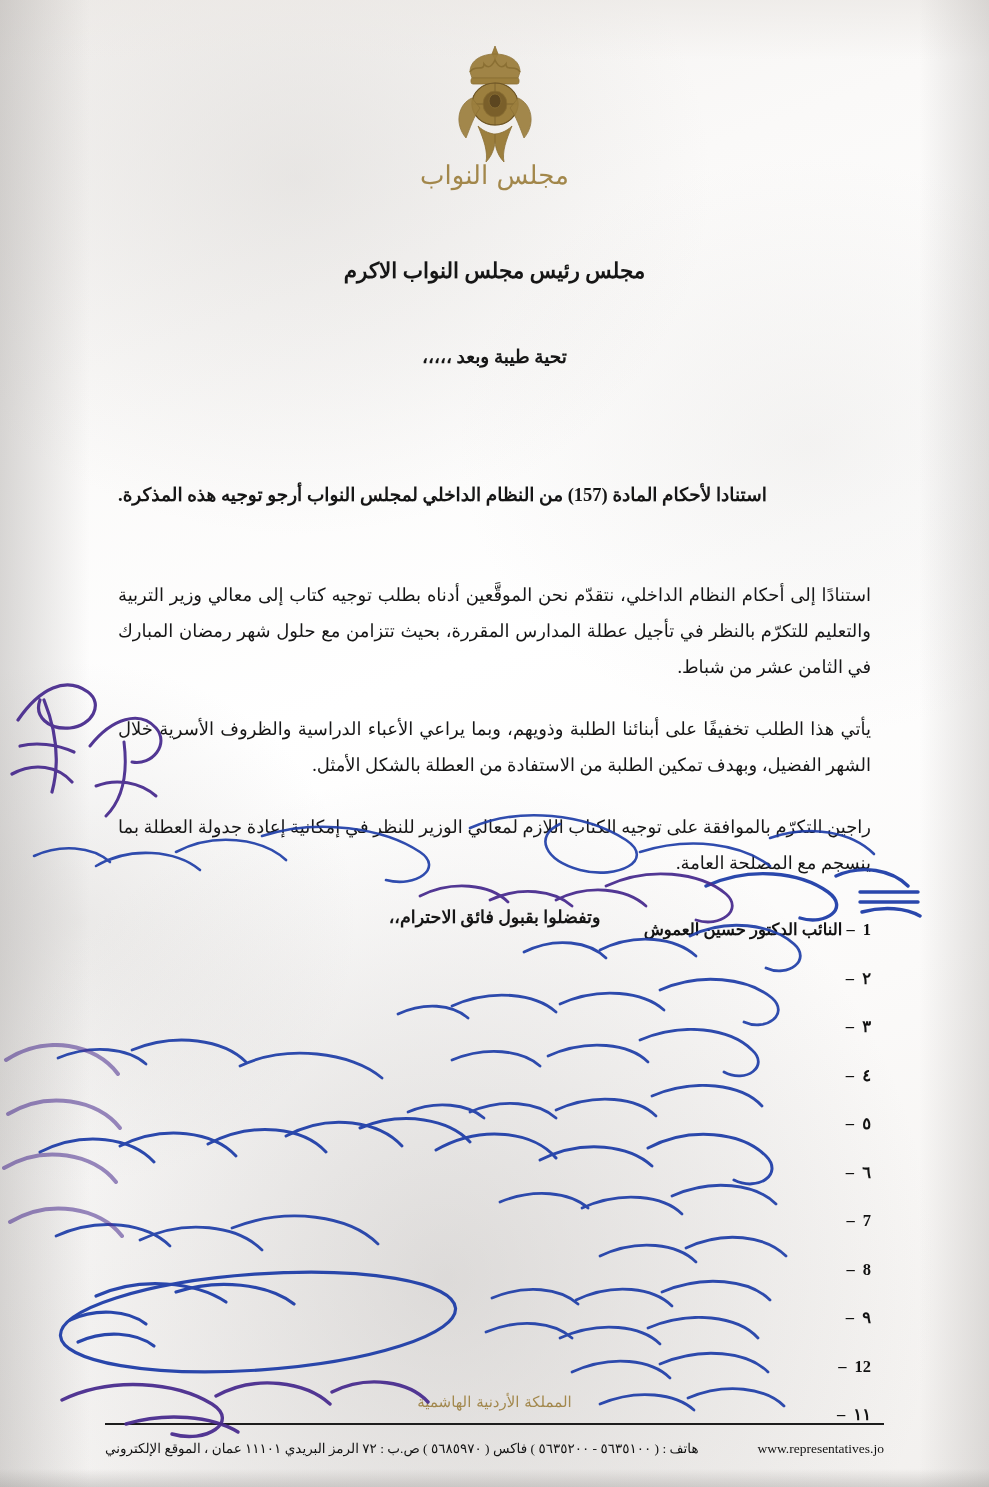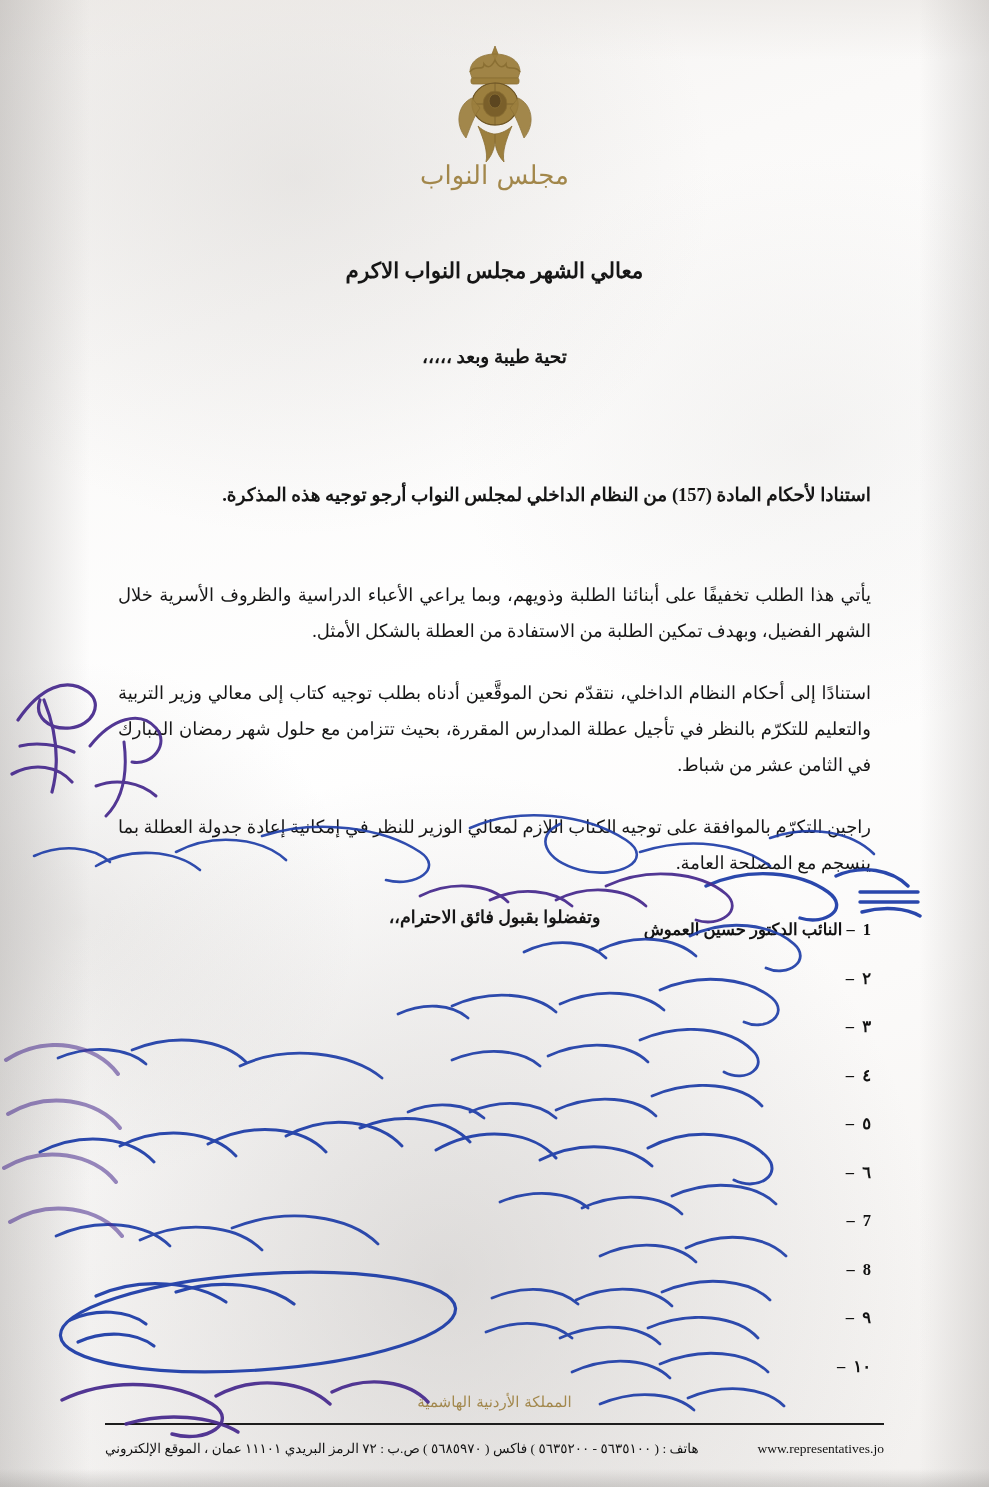--- a/index.html
+++ b/index.html
@@ -92,21 +92,21 @@
   }
   .greeting {
     font-size: 18.5px;
     font-weight: bold;
     text-align: center;
     margin: 0 0 113px 0;
   }
   .basis-line {
     font-size: 18.5px;
     font-weight: bold;
-    text-align: right;
+    text-align: left;
     margin: 0 0 66px 0;
     line-height: 1.6;
   }
   .para {
     font-size: 18px;
     line-height: 2.0;
     margin: 0 0 26px 0;
     text-align: justify;
     text-align-last: right;
   }
@@ -221,25 +221,25 @@
         <path d="M78 56 C92 62, 96 82, 84 96 C80 86, 76 74, 70 66 Z" opacity="0.92"></path>
 
         <path d="M38 84 C44 98, 48 110, 46 120 C54 112, 56 100, 55 92 C54 100, 56 112, 64 120 C62 110, 66 98, 72 84 C66 90, 58 92, 55 92 C52 92, 44 90, 38 84 Z"></path>
       </g>
     </svg>
   </div>
 
   <div class="logo-script">مجلس النواب</div>
 
   <div class="doc-body">
-    <h1 class="salutation-title">معالي الشهر مجلس النواب الاكرم</h1>
+    <h1 class="salutation-title">مجلس رئيس مجلس النواب الاكرم</h1>
     <p class="greeting">تحية طيبة وبعد ،،،،،</p>
     <p class="basis-line">استنادا لأحكام المادة (157) من النظام الداخلي لمجلس النواب أرجو توجيه هذه المذكرة.</p>
+    <p class="para">استنادًا إلى أحكام النظام الداخلي، نتقدّم نحن الموقَّعين أدناه بطلب توجيه كتاب إلى معالي وزير التربية والتعليم للتكرّم بالنظر في تأجيل عطلة المدارس المقررة، بحيث تتزامن مع حلول شهر رمضان المبارك في الثامن عشر من شباط.</p>
     <p class="para">يأتي هذا الطلب تخفيفًا على أبنائنا الطلبة وذويهم، وبما يراعي الأعباء الدراسية والظروف الأسرية خلال الشهر الفضيل، وبهدف تمكين الطلبة من الاستفادة من العطلة بالشكل الأمثل.</p>
-    <p class="para">استنادًا إلى أحكام النظام الداخلي، نتقدّم نحن الموقَّعين أدناه بطلب توجيه كتاب إلى معالي وزير التربية والتعليم للتكرّم بالنظر في تأجيل عطلة المدارس المقررة، بحيث تتزامن مع حلول شهر رمضان المبارك في الثامن عشر من شباط.</p>
     <p class="para">راجين التكرّم بالموافقة على توجيه الكتاب اللازم لمعالي الوزير للنظر في إمكانية إعادة جدولة العطلة بما ينسجم مع المصلحة العامة.</p>
     <p class="closing">وتفضلوا بقبول فائق الاحترام،،</p>
   </div>
 
   <div class="signatories">
     <div class="sig-row">
       <span class="num">1</span>
       <span class="sep">–</span>
       <span class="name">النائب الدكتور حسين العموش</span>
     </div>
@@ -277,21 +277,26 @@
       <span class="num">8</span>
       <span class="sep">–</span>
       <span class="name"></span>
     </div>
     <div class="sig-row">
       <span class="num">٩</span>
       <span class="sep">–</span>
       <span class="name"></span>
     </div>
     <div class="sig-row">
-      <span class="num">١٠</span>
+      <span class="num">12</span>
+      <span class="sep">–</span>
+      <span class="name"></span>
+    </div>
+    <div class="sig-row">
+      <span class="num">١١</span>
       <span class="sep">–</span>
       <span class="name"></span>
     </div>
   </div>
 
   <div class="ink">
     <svg width="989" height="1487" viewBox="0 0 989 1487" aria-hidden="true">
       <g fill="none" stroke-linecap="round" stroke-linejoin="round">
 
         <g stroke="#4a2d8f" stroke-width="3.2" opacity="0.95">

